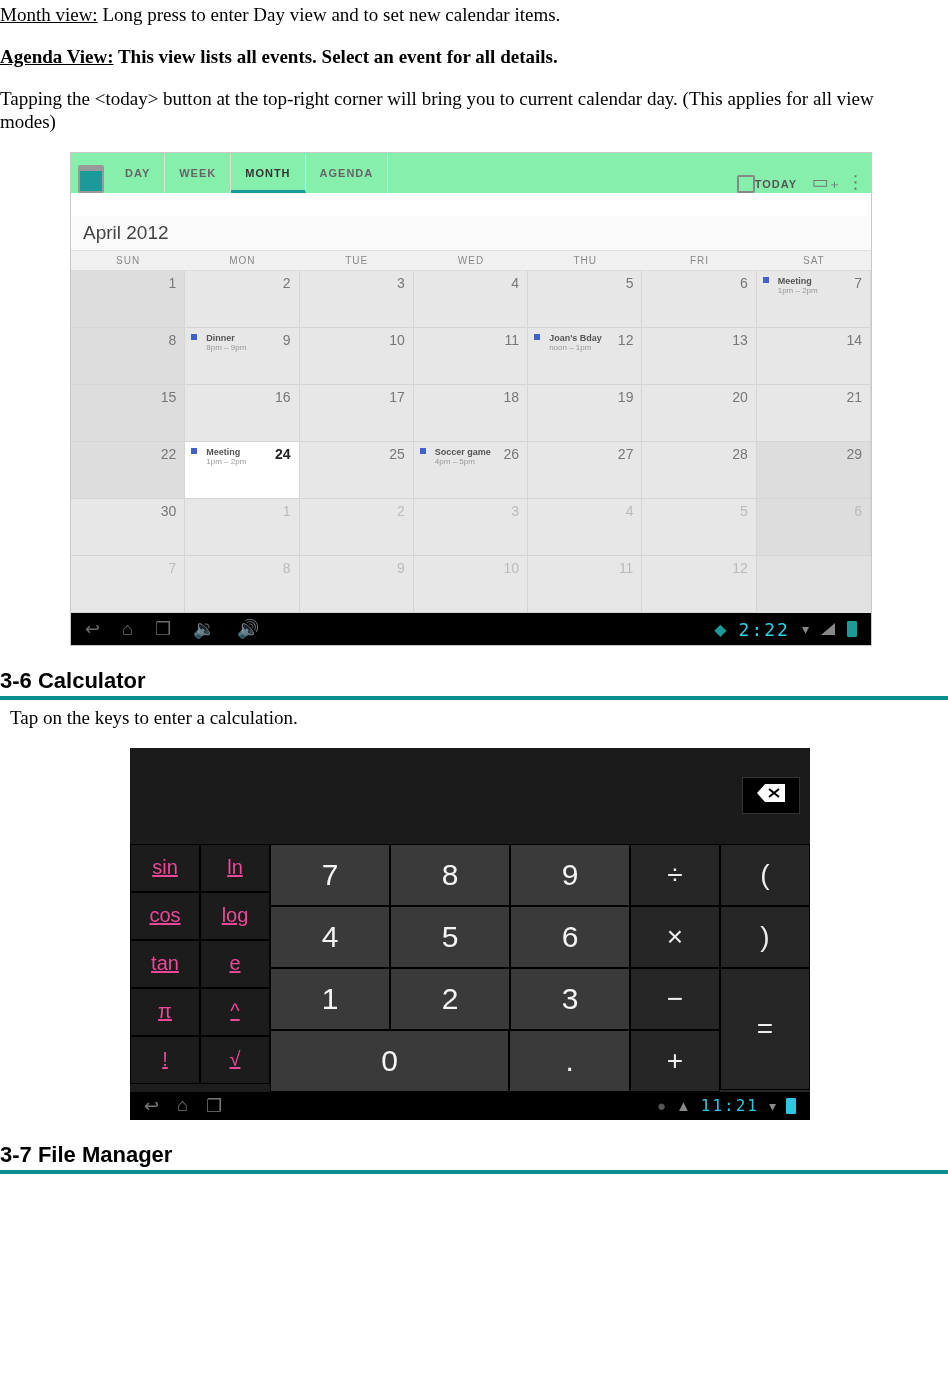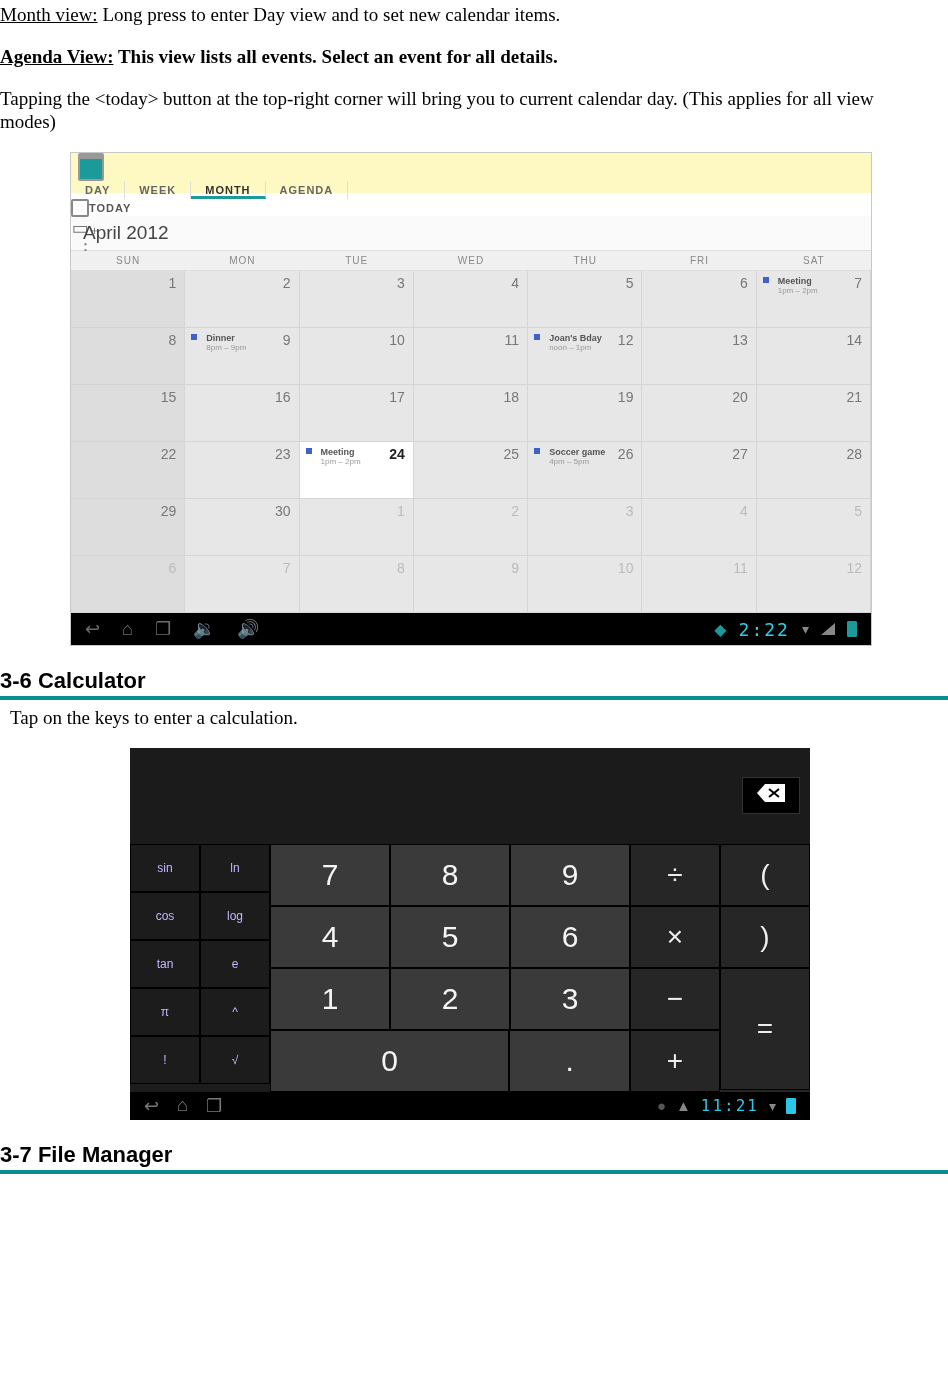--- a/index.html
+++ b/index.html
@@ -36,26 +36,25 @@
 
   
   .cal-shot {
     width: 800px;
     margin: 10px auto 10px 70px;
     border: 1px solid #c8c8c8;
     font-family: "Helvetica Neue", Arial, sans-serif;
   }
   .cal-top {
     display: flex;
-    align-items: flex-start;
+    align-items: flex-end;
     height: 40px;
-    background: #fef9c3;
+    background: #86efac;
     font-size: 11px;
     letter-spacing: 1px;
-    flex-direction: column;
   }
   .cal-icon {
     width: 40px;
     display: flex;
     align-items: center;
     justify-content: center;
   }
   .cal-icon .sq {
     width: 22px; height: 20px; background: #1c9a9a;
     border: 2px solid #999; border-top-width: 6px;
@@ -174,21 +173,21 @@
     padding: 6px 14px;
     border: 1px solid #333;
   }
   .calc-back svg { fill:#fff; }
   .calc-keys { display:flex; width:100%; }
   .calc-sci {
     width: 140px; background:#1c1c1c;
   }
   .calc-sci .k {
     height: 48px; display:flex; align-items:center; justify-content:center;
-    color:#c4b5fd; font-size:12px; border:1px solid #000; width:50%; box-sizing:border-box;
+    color:#ec4899; font-size:20px; border:1px solid #000; width:50%; box-sizing:border-box;text-decoration:underline;
   }
   .calc-sci .krow { display:flex; }
   .calc-num { flex:1; background:#3a3a3a; display:flex; flex-direction:column; }
   .calc-num .krow { display:flex; flex:1; }
   .calc-num .k {
     flex:1; height:60px; display:flex; align-items:center; justify-content:center;
     color:#f5f5f5; font-size:30px; font-weight:200; border:1px solid #000;
   }
   .calc-ops { width:180px; background:#262626; display:flex; flex-direction:column;}
   .calc-ops .krow { display:flex; flex:1;}
@@ -318,23 +317,20 @@
         </div>
         <div class="cal-cell">
           <div class="num">20</div>
         </div>
         <div class="cal-cell">
           <div class="num">21</div>
         </div>
         <div class="cal-cell sun">
           <div class="num">22</div>
         </div>
-        <div class="cal-cell">
-          <div class="num">23</div>
-        </div>
         <div class="cal-cell today">
           <div class="num">24</div>
           <div class="cal-event">
             <span class="dot"></span>
             <span><span class="tt">Meeting</span><span class="tm">1pm – 2pm</span></span>
           </div>
         </div>
         <div class="cal-cell">
           <div class="num">25</div>
         </div>

